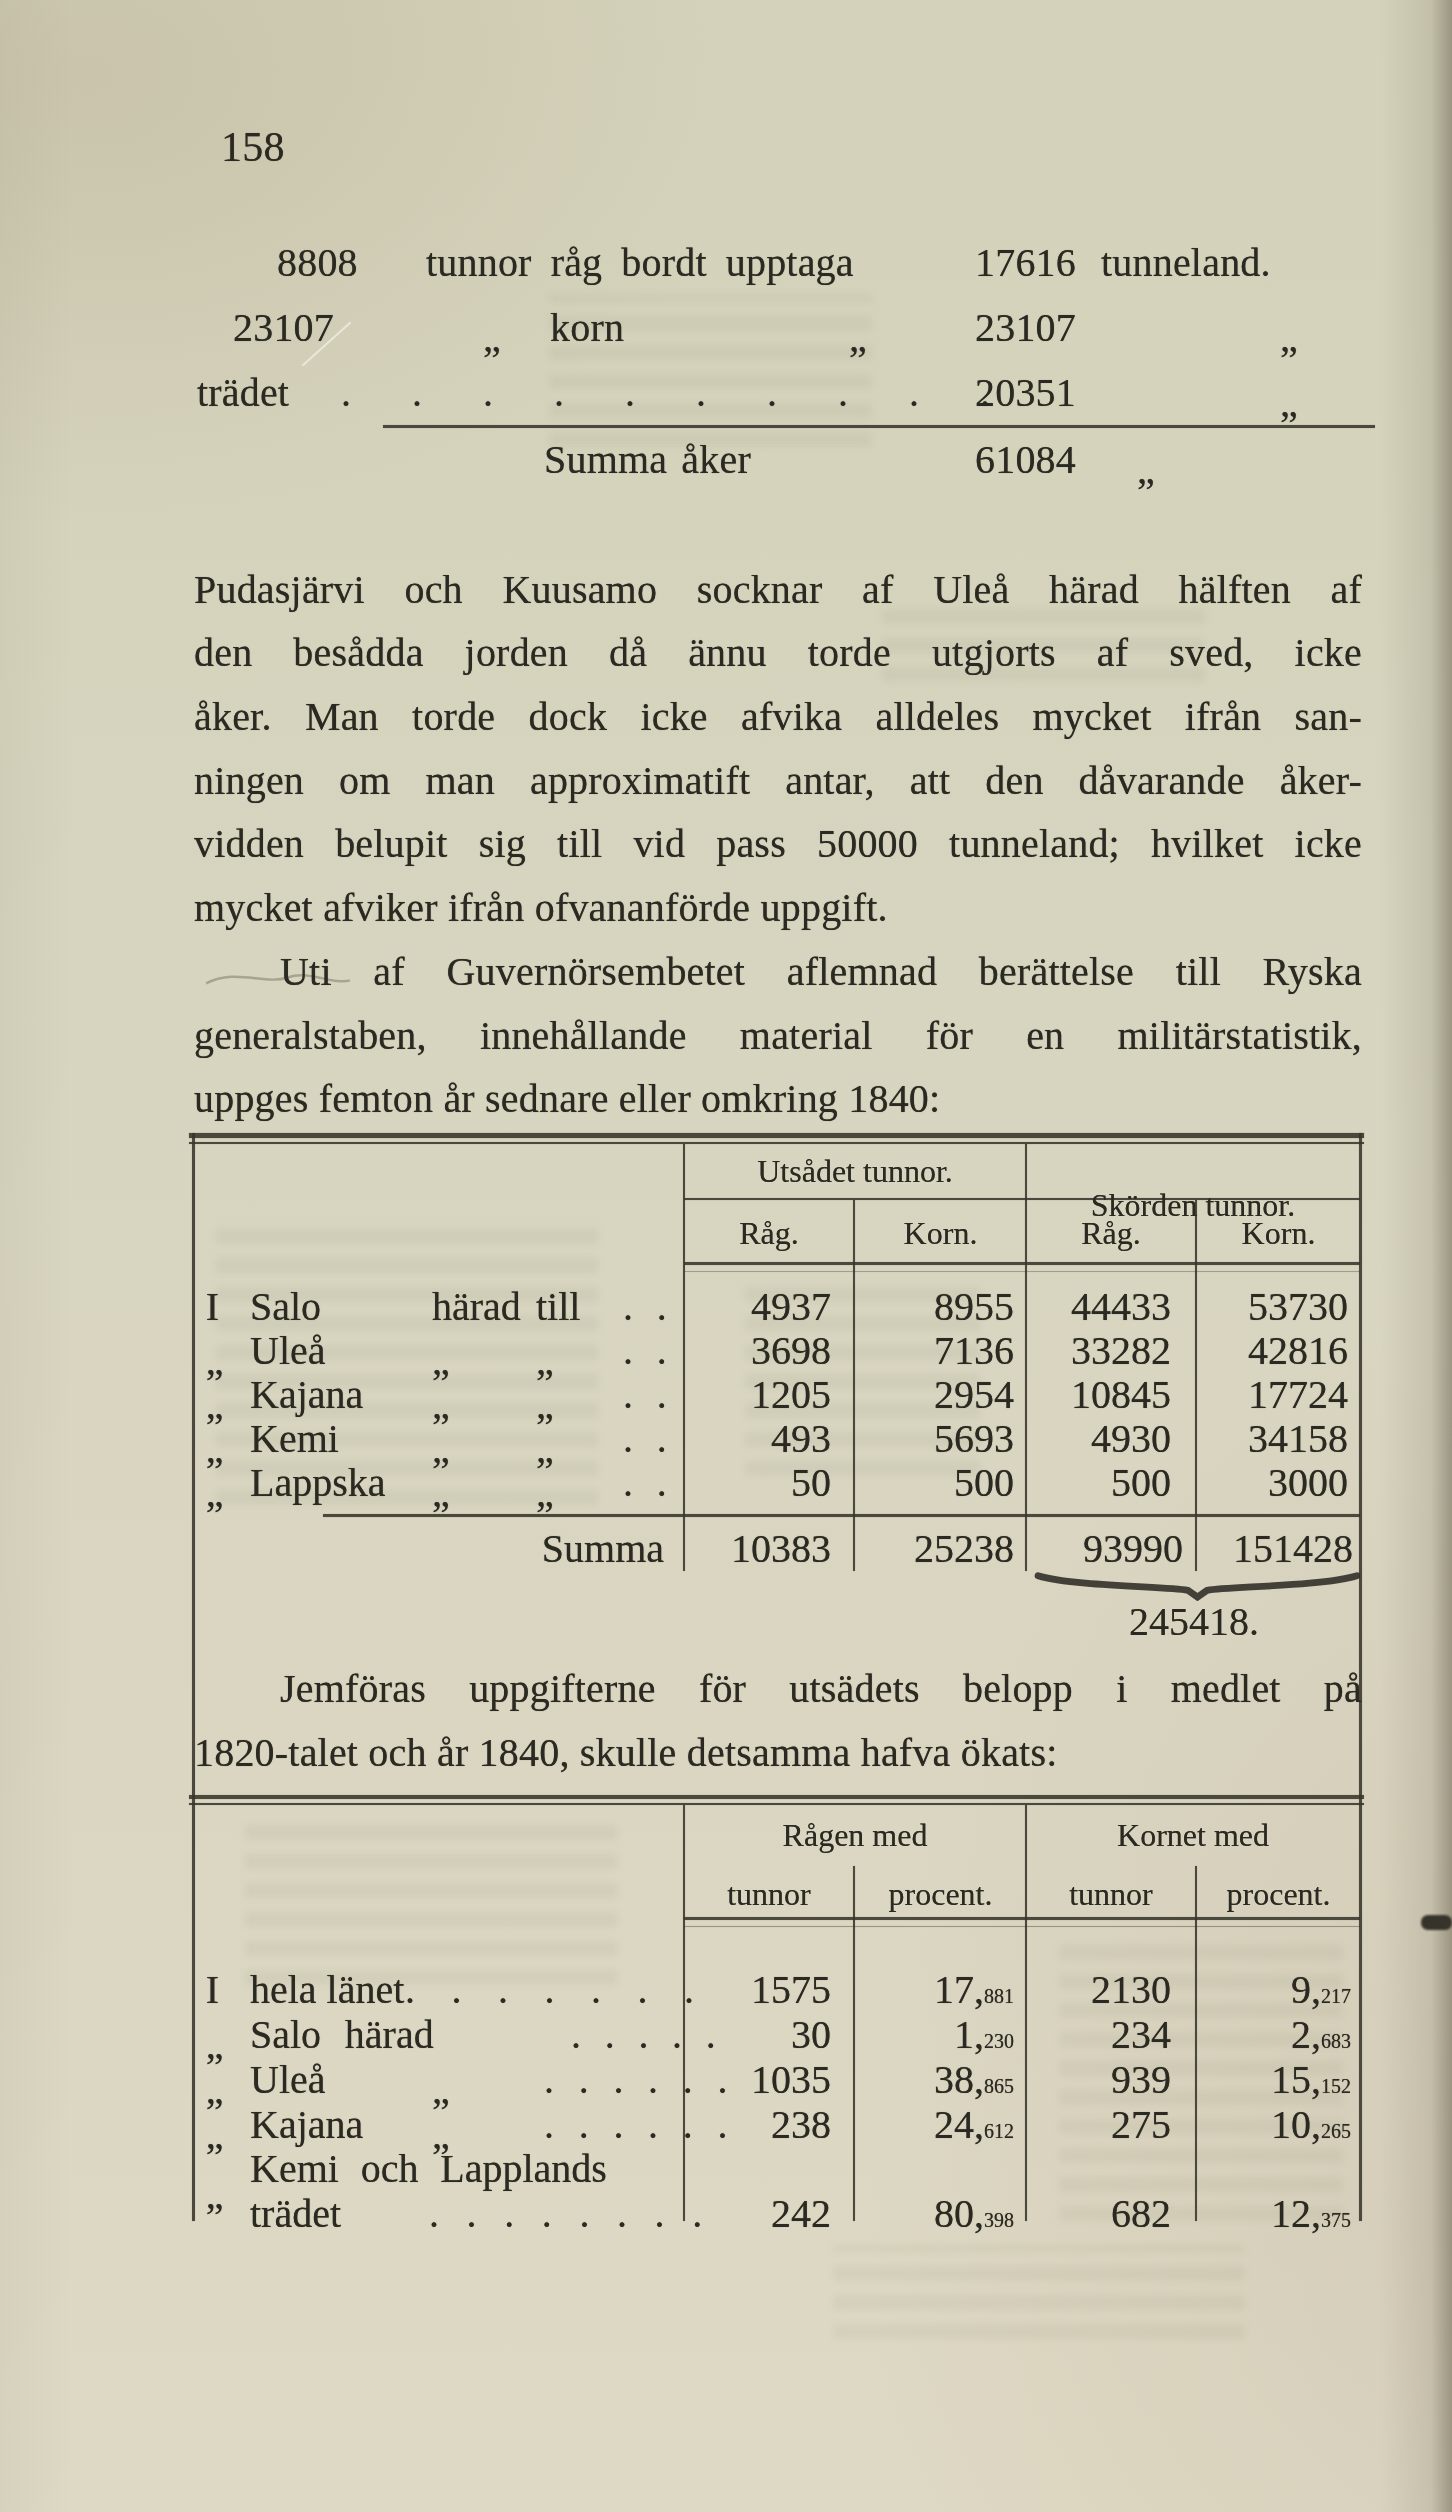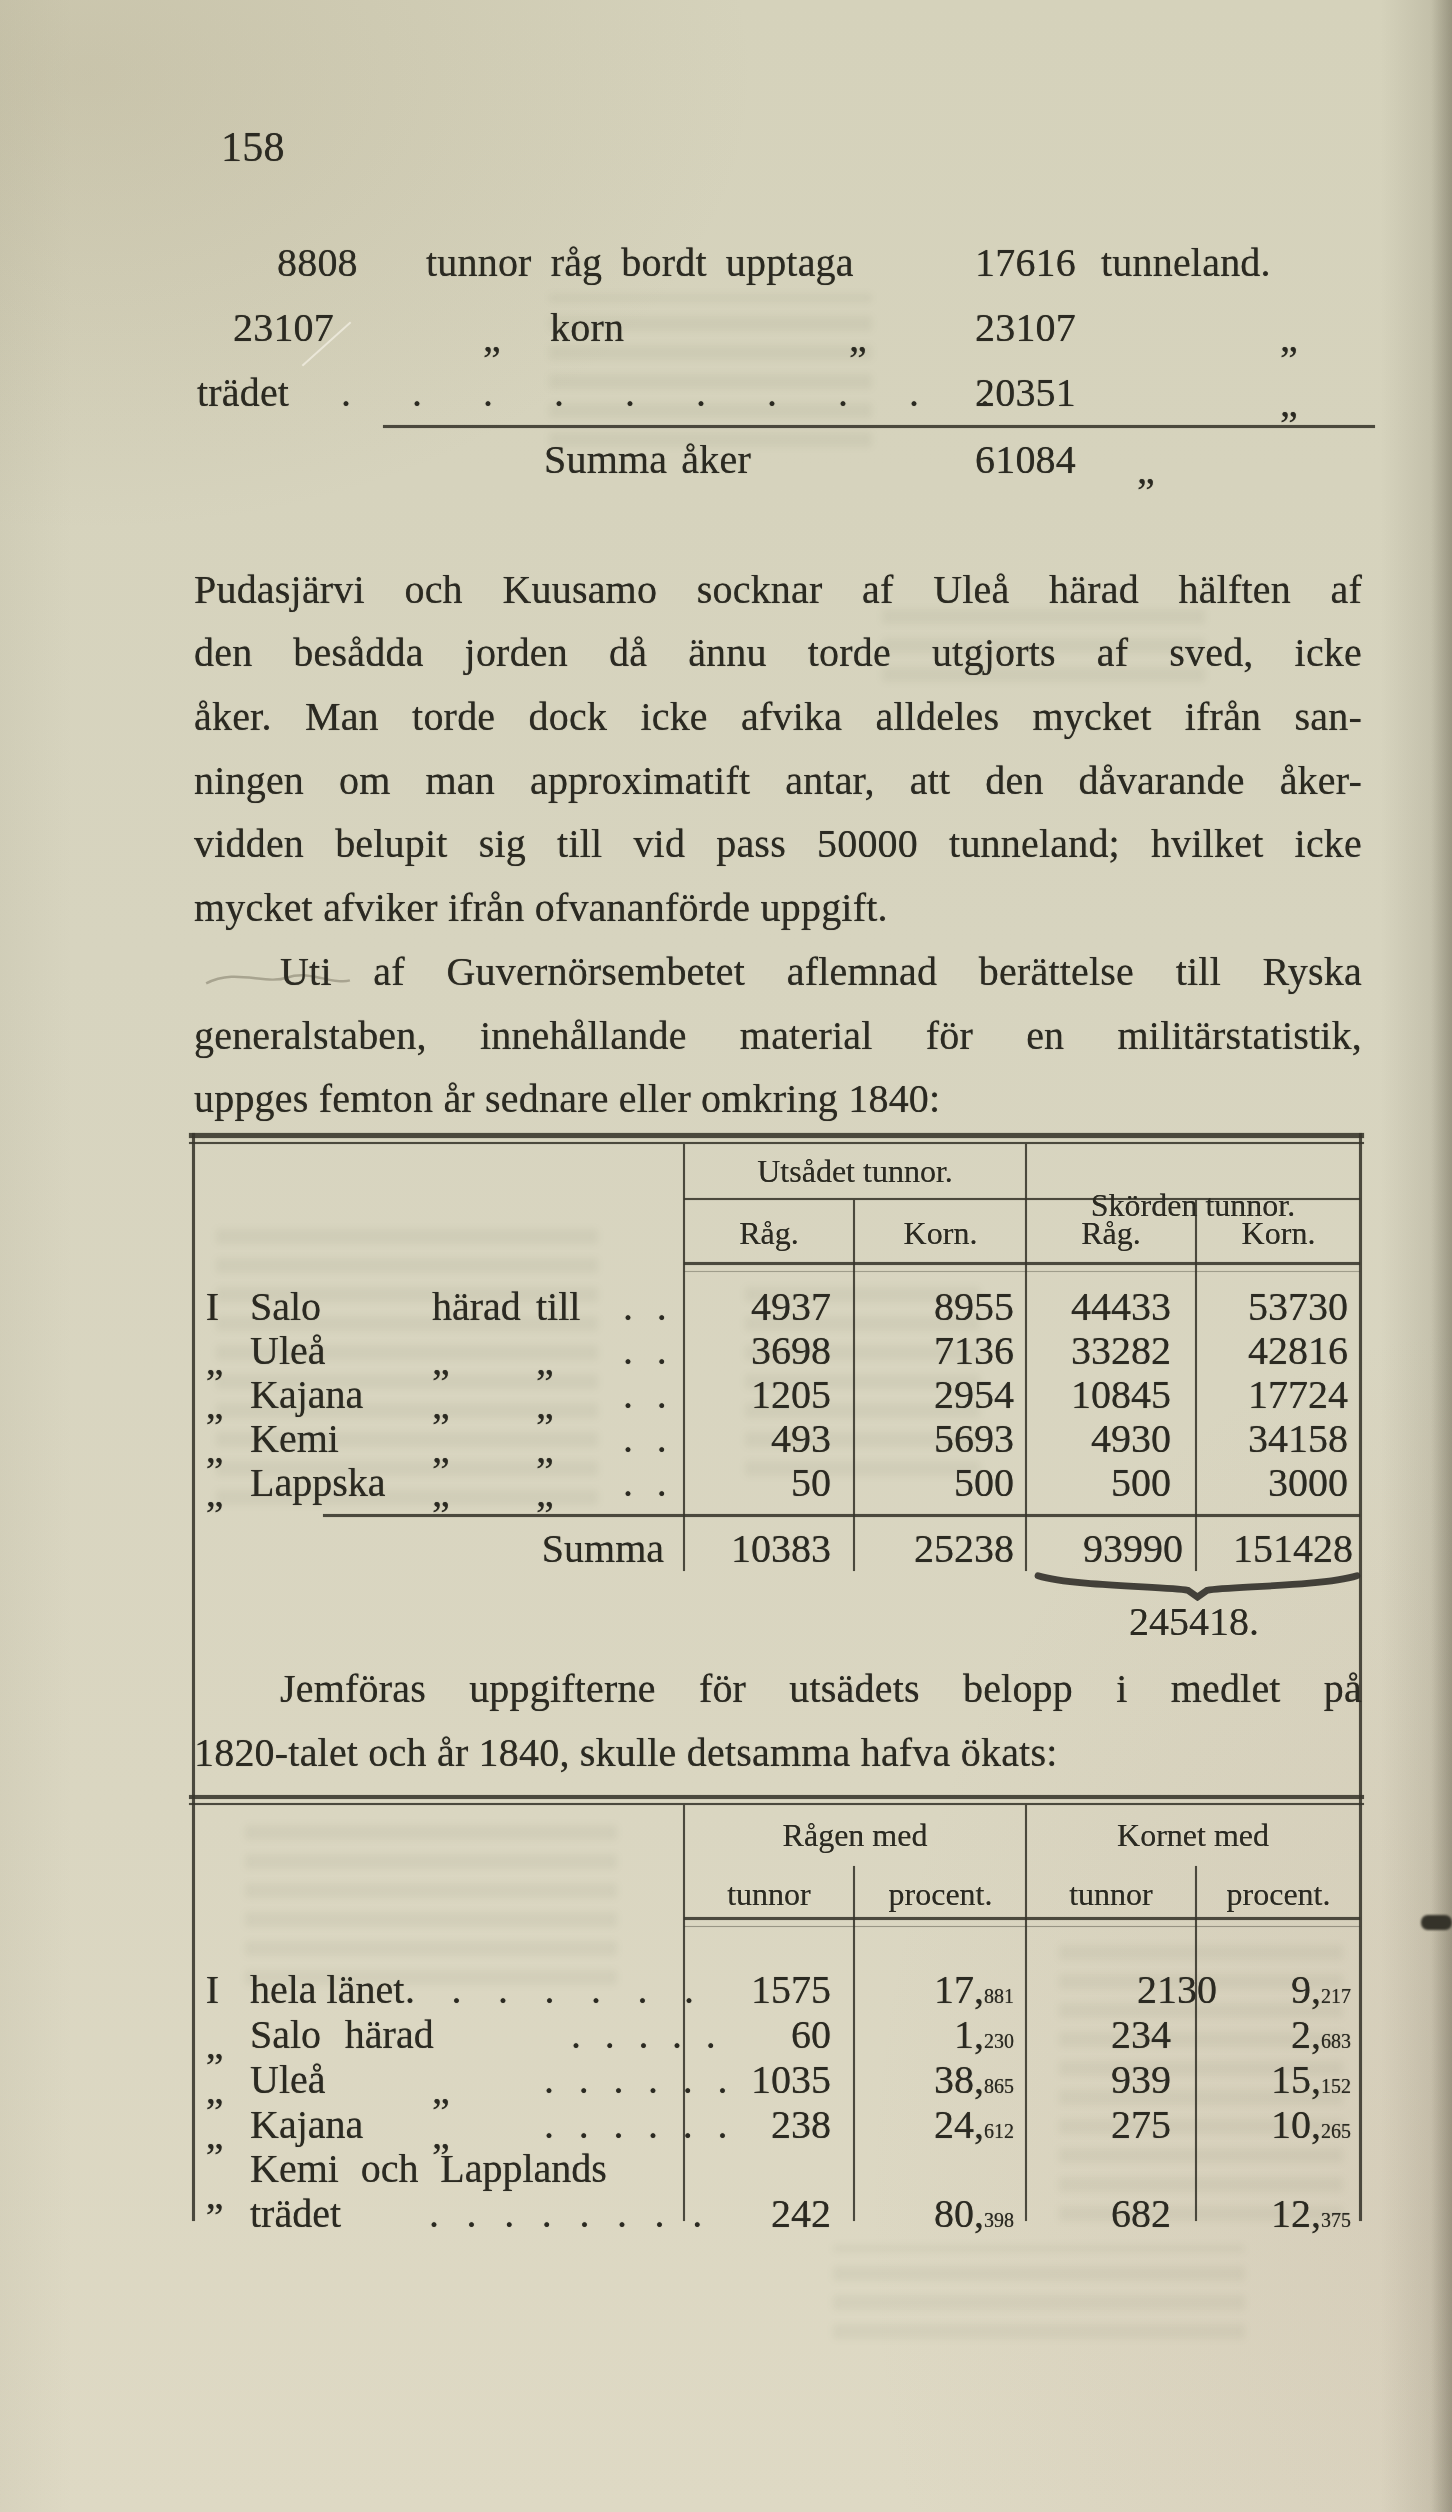--- a/index.html
+++ b/index.html
@@ -243,24 +243,24 @@
     <span class="dt2" style="left:11.8px;">„</span>
     <span style="left:56px;word-spacing:11.8px;">Kemi och Lapplands</span>
   </div>
   <div class="lc" style="top:2190px;">
     <span style="left:56px;">trädet</span>
     <span class="dots" style="left:235px;word-spacing:17.6px;">. . . . . . . .</span>
   </div>
 
   <div class="v" style="left:684px;top:1966px;width:147px;">1575</div>
   <div class="v" style="left:854px;top:1966px;width:160px;"><span>17,</span><span class="sm">881</span></div>
-  <div class="v" style="left:1026px;top:1966px;width:145px;margin-left:46px;">2130</div>
+  <div class="v" style="left:1026px;top:1966px;width:145px;">2130</div>
   <div class="v" style="left:1196px;top:1966px;width:155px;"><span>9,</span><span class="sm">217</span></div>
 
-  <div class="v" style="left:684px;top:2011px;width:147px;">60</div>
+  <div class="v" style="left:684px;top:2011px;width:147px;">30</div>
   <div class="v" style="left:854px;top:2011px;width:160px;"><span>1,</span><span class="sm">230</span></div>
   <div class="v" style="left:1026px;top:2011px;width:145px;">234</div>
   <div class="v" style="left:1196px;top:2011px;width:155px;"><span>2,</span><span class="sm">683</span></div>
 
   <div class="v" style="left:684px;top:2056px;width:147px;">1035</div>
   <div class="v" style="left:854px;top:2056px;width:160px;"><span>38,</span><span class="sm">865</span></div>
   <div class="v" style="left:1026px;top:2056px;width:145px;">939</div>
   <div class="v" style="left:1196px;top:2056px;width:155px;"><span>15,</span><span class="sm">152</span></div>
 
   <div class="v" style="left:684px;top:2101px;width:147px;">238</div>

